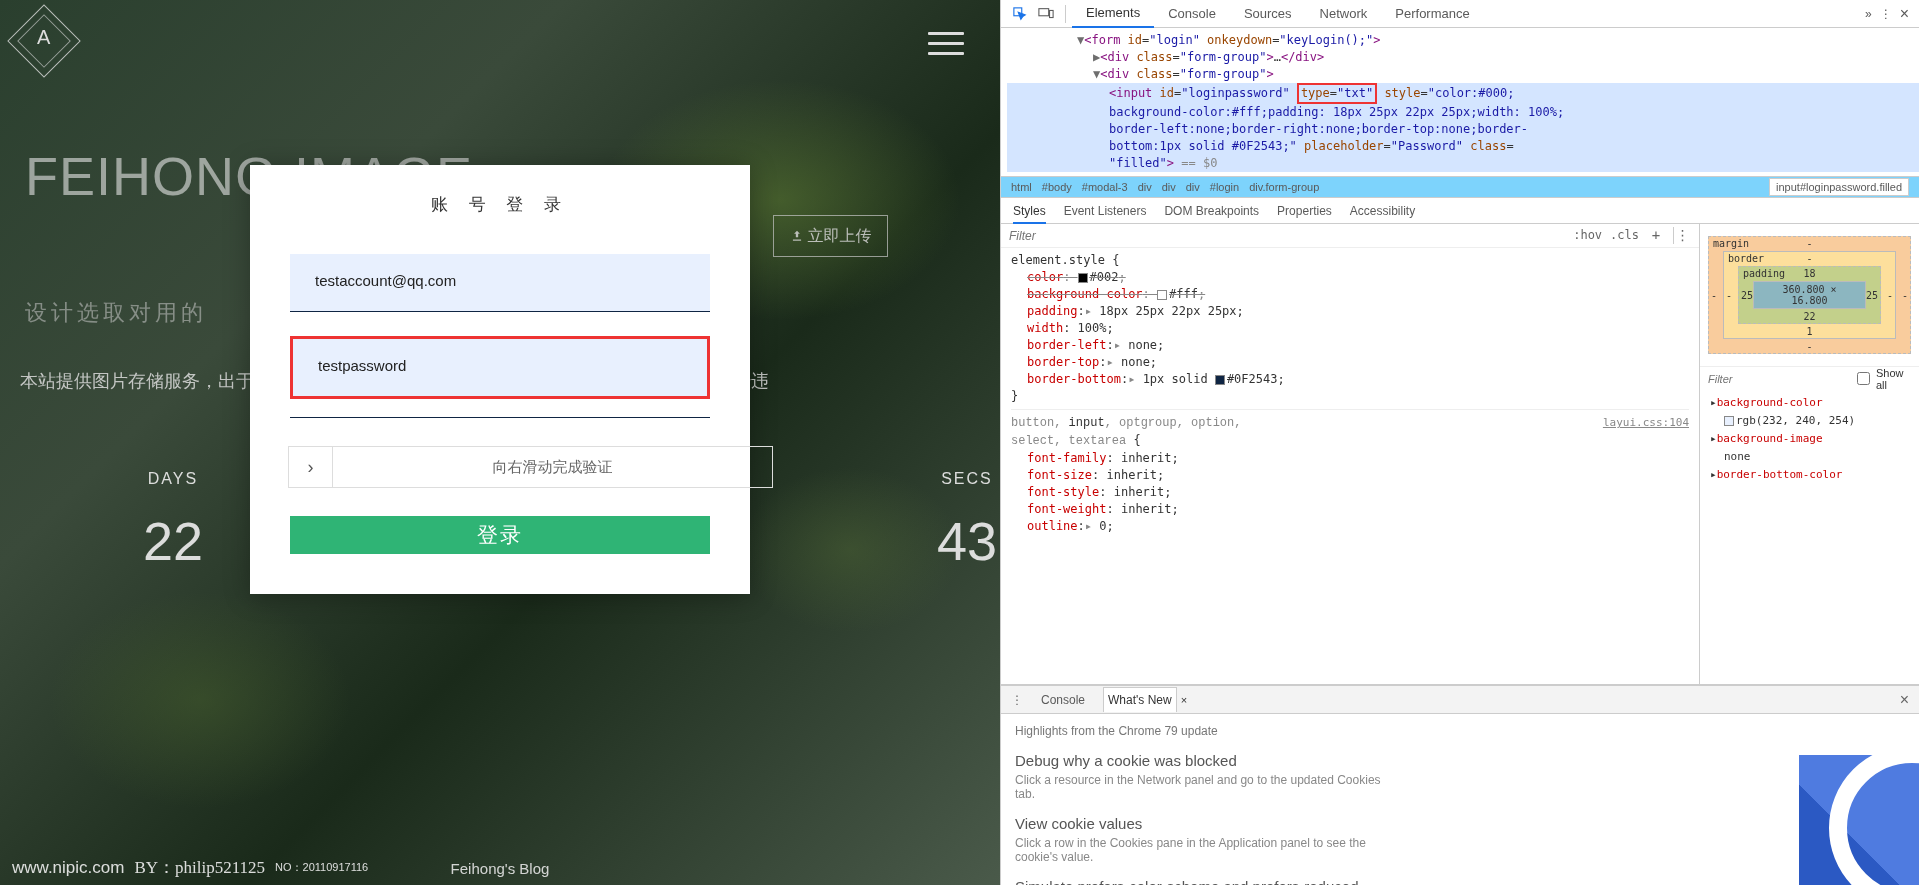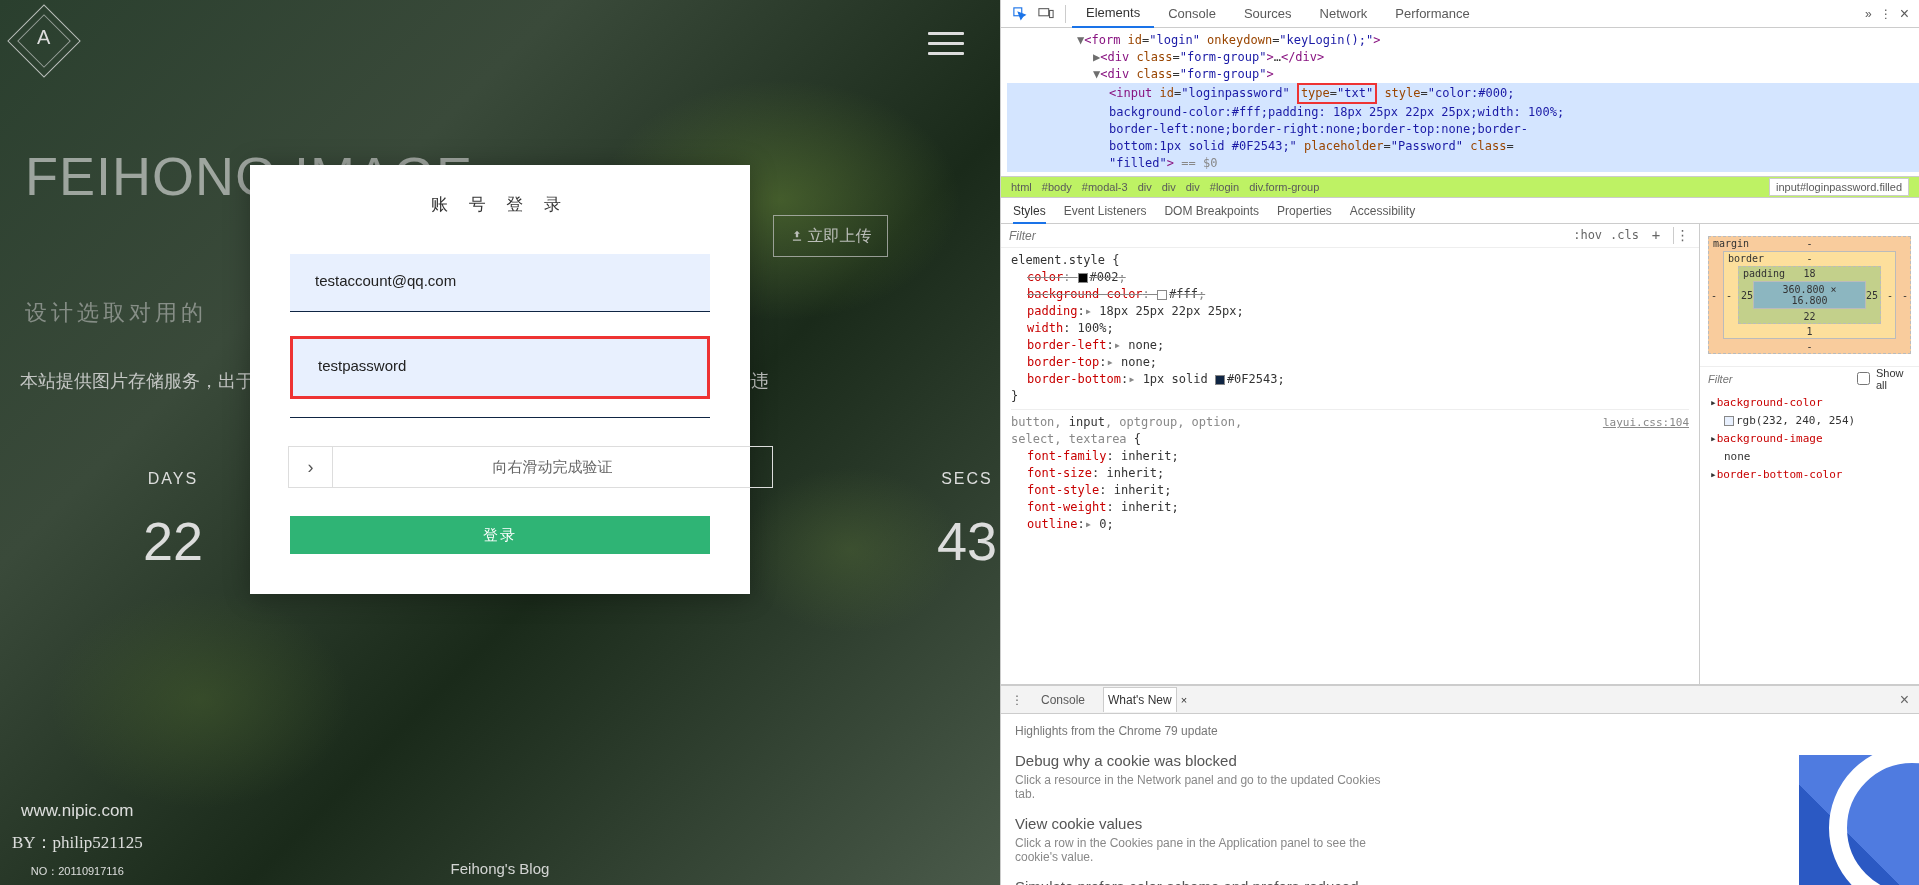--- a/index.html
+++ b/index.html
@@ -13,52 +13,52 @@
 .hamburger { position:absolute; top:32px; right:36px; width:36px; cursor:pointer; }
 .hamburger div { height:3px; background:#ddd; margin-bottom:7px; border-radius:1px; }
 .page-title-big { position:absolute; top:145px; left:25px; color:rgba(230,230,230,.6); font-size:54px; font-weight:300; letter-spacing:1px; }
 .subtitle-cn { position:absolute; top:298px; left:25px; color:rgba(200,200,200,.55); font-size:22px; letter-spacing:4px; }
 .desc-text { position:absolute; top:365px; left:20px; width:960px; color:rgba(220,220,220,.85); font-size:18px; line-height:32px; }
 .upload-btn { position:absolute; top:215px; right:112px; width:115px; height:42px; border:1px solid rgba(200,200,200,.7); color:rgba(210,210,210,.85); font-size:16px; display:flex; align-items:center; justify-content:center; gap:4px; cursor:pointer;margin-left:39px; }
 .upload-btn svg { width:14px; height:14px; fill:rgba(210,210,210,.85); }
 .counters { position:absolute; top:470px; left:0; width:1140px; display:flex; justify-content:space-around; padding:0 40px; color:rgba(230,230,230,.95); text-align:center; }
 .counter-label { font-size:16px; letter-spacing:2px; font-weight:500; margin-bottom:22px; }
 .counter-value { font-size:54px; font-weight:500; }
-.watermark { position:absolute; bottom:6px; left:12px; color:rgba(235,235,235,.92); font-size:17px; font-family:sans-serif; display:flex; align-items:center; gap:10px;flex-direction:column; }
+.watermark { position:absolute; bottom:6px; left:12px; color:rgba(235,235,235,.92); font-size:17px; font-family:sans-serif; display:flex; align-items:center; gap:10px; }
 .watermark .wmby { font-weight:500;font-family:Liberation Serif, serif; }
 .footer-blog { position:absolute; bottom:8px; left:50%; transform:translateX(-50%); color:rgba(230,230,230,.9); font-size:15px; }
 .modal { position:absolute; top:165px; left:250px; width:500px; background:#fff; box-shadow:0 2px 25px rgba(0,0,0,.3); padding:28px 40px 40px; }
 .modal-title { text-align:center; font-size:17px; color:#333; letter-spacing:8px; margin-bottom:38px; }
 .login-input { width:100%; padding:18px 25px 22px; font-size:15px; background:#e8f0fe; color:#222; border:none; border-bottom:1px solid #0F2543; margin-bottom:24px; }
 .pwd-highlight { border:3px solid #e33; padding:0; margin-bottom:18px; }
 .pwd-highlight input { border-bottom:none; margin-bottom:0; width:100%; }
 .underline-only { border-bottom:1px solid #0F2543; height:1px; margin-bottom:28px; }
 .slider-verify { display:flex; border:1px solid #ddd; height:42px; margin-bottom:28px; width:485px; margin-left:-2px; }
 .slider-handle { width:44px; border-right:1px solid #ddd; display:flex; align-items:center; justify-content:center; cursor:pointer; font-size:18px; color:#555; }
 .slider-track { flex:1; display:flex; align-items:center; justify-content:center; color:#666; font-size:15px; }
-.login-submit { width:100%; height:38px; background:#2fb475; color:#fff; border:none; font-size:15px; cursor:pointer; letter-spacing:2px; }
+.login-submit { width:100%; height:38px; background:#2fb475; color:#fff; border:none; font-size:21px; cursor:pointer; letter-spacing:2px; }
 
 
 .devtools { flex:1; height:885px; background:#fff; display:flex; flex-direction:column; border-left:1px solid #ccc; font-size:12px; color:#333; font-family:"Segoe UI", Arial, sans-serif; }
 .dt-toolbar { height:28px; display:flex; align-items:center; border-bottom:1px solid #ccc; gap:0; padding-left:6px; }
 .dt-tool-icon { width:26px; height:24px; display:flex; align-items:center; justify-content:center; color:#5a5a5a; cursor:pointer; }
 .dt-tool-icon.active { color:#1a73e8; }
 .dt-tab { padding:6px 14px; color:#5a5a5a; cursor:pointer; font-size:13px; }
 .dt-tab.active { color:#333; border-bottom:2px solid #1a73e8; }
 .dt-chevrons { margin-left:auto; display:flex; align-items:center; gap:8px; padding-right:10px; color:#5a5a5a; }
 .dom-tree { width:100%; padding:4px 0 4px 6px; font-family:Consolas, monospace; font-size:12px; line-height:17px; overflow:hidden; }
 .dom-line { white-space:pre; }
 .dom-line .tag { color:#881280; }
 .dom-line .attr-n { color:#994500; }
 .dom-line .attr-v { color:#1a1aa6; }
 .dom-line .pseudo { color:#888; }
 .dom-selected { background:#d4e5ff; display:block; padding:0 0 0 0; }
 .dom-red-box { border:2px solid #e33; padding:0 2px; display:inline-block; }
 .dom-toggle { color:#6e6e6e; }
-.breadcrumb-bar { height:22px; background:#bef264; border-top:1px solid #ccc; border-bottom:1px solid #ccc; display:flex; align-items:center; gap:10px; padding:0 10px; font-size:11px; color:#5a5a5a; }
+.breadcrumb-bar { height:22px; background:#7dd3fc; border-top:1px solid #ccc; border-bottom:1px solid #ccc; display:flex; align-items:center; gap:10px; padding:0 10px; font-size:11px; color:#5a5a5a; }
 .breadcrumb-bar .crumb { cursor:pointer; }
 .breadcrumb-bar .overflow { margin-left:auto; background:#fff; padding:2px 6px; border:1px solid #ccc; }
 .styles-tabs { height:26px; border-bottom:1px solid #ccc; display:flex; align-items:center; gap:18px; padding:0 12px; font-size:12px; }
 .styles-tabs .st-tab { cursor:pointer; color:#5a5a5a; }
 .styles-tabs .st-tab.active { color:#333; border-bottom:2px solid #1a73e8; padding-bottom:4px; margin-bottom:-6px; }
 .styles-body { display:flex; flex:1; min-height:0; border-bottom:1px solid #ccc; }
 .styles-left { flex:1; overflow:hidden; font-family:Consolas, monospace; font-size:12px; line-height:17px; }
 .styles-filter-row { height:24px; border-bottom:1px solid #eee; display:flex; align-items:center; padding:0 8px; gap:8px; }
 .styles-filter-row input { border:none; outline:none; flex:1; font-size:12px; font-style:italic; color:#888; }
 .styles-filter-row .hov { color:#666; font-family:Consolas,monospace; cursor:pointer; }
@@ -240,21 +240,21 @@
               <div><span class="strike"><span class="prop-n">background-color</span>: <span class="swatch" style="background:#fff"></span><span class="prop-v">#fff</span>;</span></div>
               <div><span class="prop-n">padding</span>:<span style="color:#888">▸</span> <span class="prop-v">18px 25px 22px 25px</span>;</div>
               <div><span class="prop-n">width</span>: <span class="prop-v">100%</span>;</div>
               <div><span class="prop-n">border-left</span>:<span style="color:#888">▸</span> <span class="prop-v">none</span>;</div>
               <div><span class="prop-n">border-top</span>:<span style="color:#888">▸</span> <span class="prop-v">none</span>;</div>
               <div><span class="prop-n">border-bottom</span>:<span style="color:#888">▸</span> <span class="prop-v">1px solid</span> <span class="swatch" style="background:#0F2543"></span><span class="prop-v">#0F2543</span>;</div>
             </div>
             <div>}</div>
             <div style="border-top:1px solid #eee;margin-top:4px;padding-top:4px;">
               <span class="rule-src">layui.css:104</span>
-              <span style="color:#888;">button, <b style="color:#333;font-weight:normal">input</b>, optgroup, option,<br>select, textarea</span> {
+              <span style="color:#888;font-family:Liberation Mono, monospace;">button, <b style="color:#333;font-weight:normal">input</b>, optgroup, option,<br>select, textarea</span> {
             </div>
             <div style="padding-left:16px;">
               <div><span class="prop-n">font-family</span>: <span class="prop-v">inherit</span>;</div>
               <div><span class="prop-n">font-size</span>: <span class="prop-v">inherit</span>;</div>
               <div><span class="prop-n">font-style</span>: <span class="prop-v">inherit</span>;</div>
               <div><span class="prop-n">font-weight</span>: <span class="prop-v">inherit</span>;</div>
               <div><span class="prop-n">outline</span>:<span style="color:#888">▸</span> <span class="prop-v">0</span>;</div>
             </div>
           </div>
         </div>

